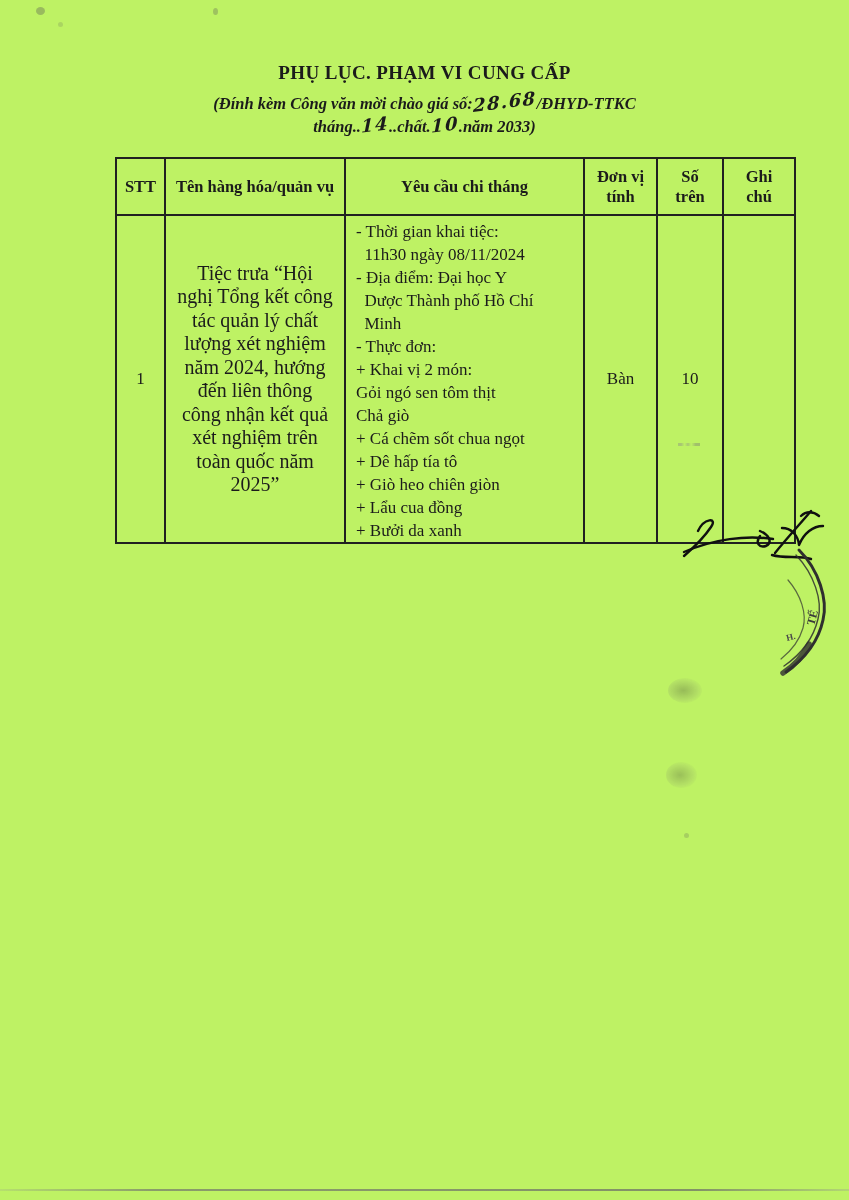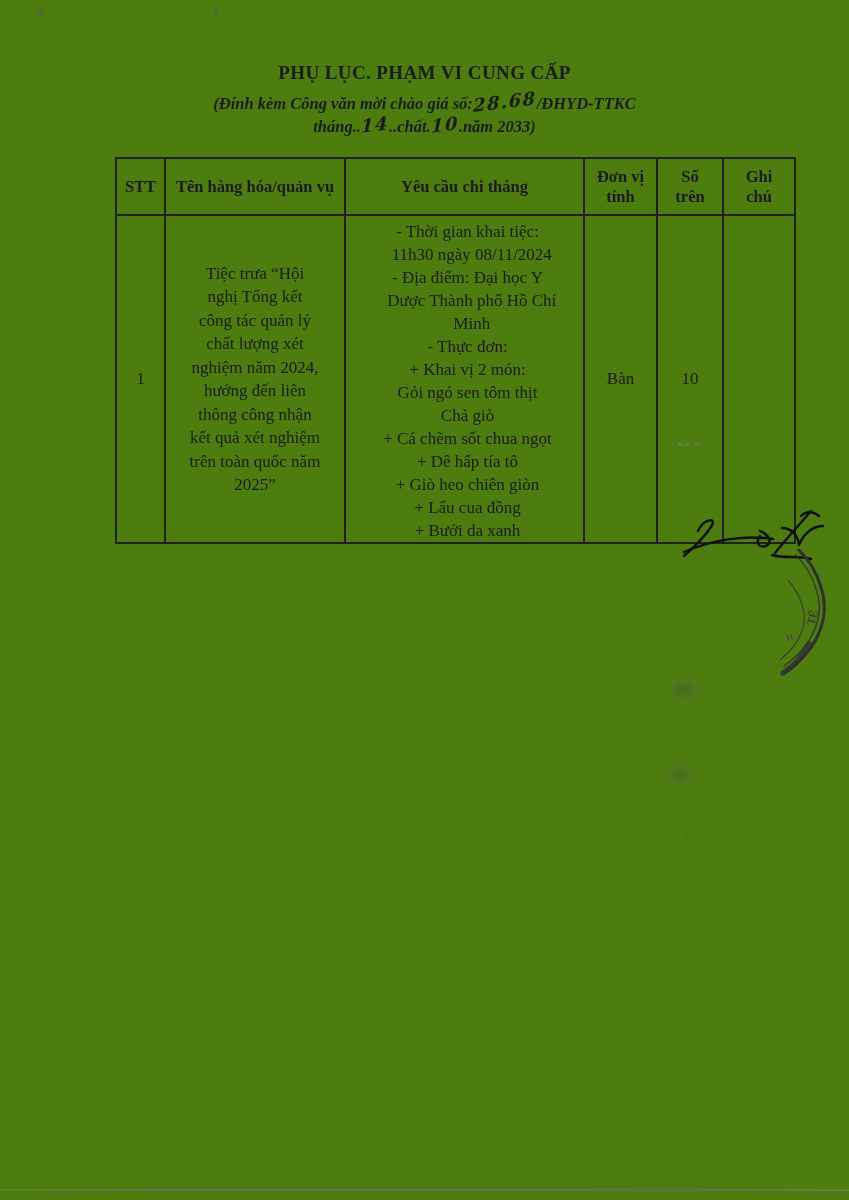--- a/index.html
+++ b/index.html
@@ -1,20 +1,20 @@
 <!DOCTYPE html>
 <html><head>
 <meta charset="utf-8">
 <style>
   html,body{margin:0;padding:0;background:#e8e8e8;}
   .page{
     position:relative;
     width:849px;height:1200px;
     margin:0 auto;
-    background:#4d7c0f;
+    background:#bef264;
     overflow:hidden;
     font-family:"Liberation Serif","DejaVu Serif",serif;
     color:#1b1b1b;
   }
   
   .doc-title{
     position:absolute;top:62px;left:0;right:0;
     margin:0;text-align:center;
     font-size:19px;font-weight:bold;letter-spacing:.4px;
   }
@@ -51,25 +51,25 @@
   .supply th{
     font-size:16.5px;font-weight:bold;line-height:20px;
     text-align:center;vertical-align:middle;
     padding:0 7px;
   }
   td.c-stt,td.c-unit,td.c-qty,td.c-note{
     text-align:center;vertical-align:middle;
   }
   td.c-name{
     text-align:center;vertical-align:middle;
-    padding:0 23px;
-    font-size:17px;line-height:23.5px;
+    padding:0 11px;
+    font-size:20px;line-height:23.5px;
   }
   td.c-details{
-    vertical-align:top;text-align:center;
+    vertical-align:top;text-align:left;
     padding:4px 4px 0 10px;
     line-height:23px;
     white-space:pre-wrap;
   }
   
   .artifact{position:absolute;pointer-events:none;}
   .smudge{
     border-radius:50%;
     filter:blur(.7px);
     background:radial-gradient(ellipse at 45% 50%, rgba(60,60,60,.55) 0%, rgba(110,110,110,.25) 55%, rgba(140,140,140,0) 78%);

